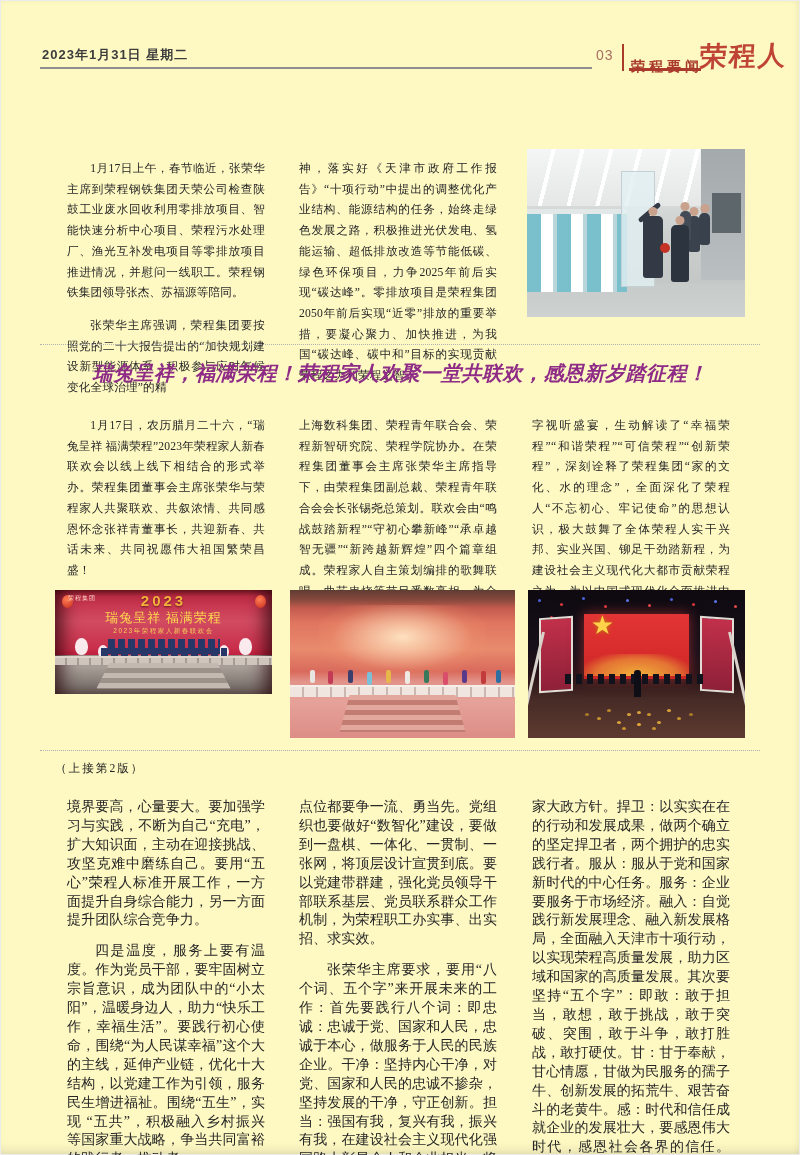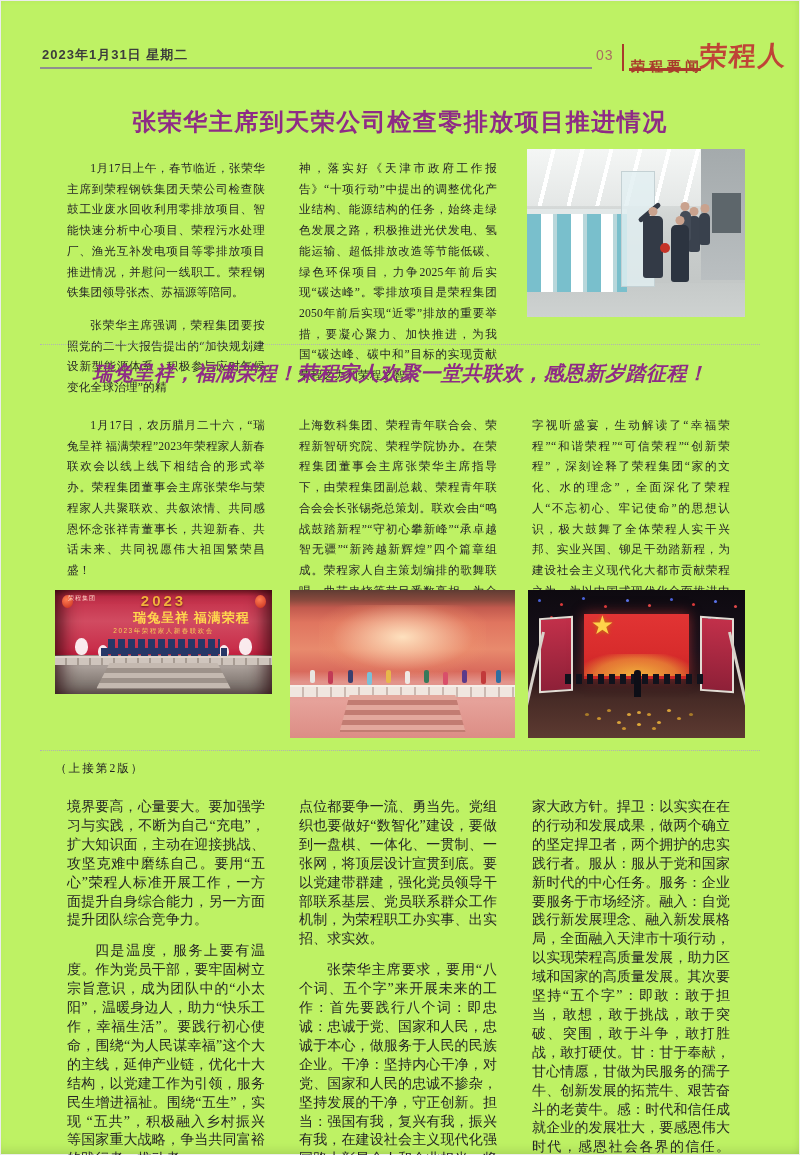--- a/index.html
+++ b/index.html
@@ -1,16 +1,16 @@
 <!DOCTYPE html>
 <html><head>
 <meta charset="utf-8">
 <style>
   html,body{margin:0;padding:0;background:#ffffff;}
-  .page{position:relative;width:800px;height:1155px;background:#bef264;overflow:hidden;
+  .page{position:relative;width:800px;height:1155px;background:#fef9c3;overflow:hidden;
         font-family:"Liberation Serif","DejaVu Serif",serif;color:#262626;
         box-shadow:inset 0 0 0 1px #ececec, inset 0 -10px 16px -12px rgba(0,0,0,.28),
                    inset -7px 0 12px -10px rgba(0,0,0,.16), inset 0 6px 10px -9px rgba(0,0,0,.12);}
   
   .hdr-date{position:absolute;left:42px;top:46px;font-family:"Liberation Sans","DejaVu Sans",sans-serif;
             font-size:13px;font-weight:700;color:#3c3c3c;letter-spacing:1px;}
   .hdr-rule{position:absolute;left:40px;top:67px;width:552px;height:2px;background:#8f8f8f;}
   .hdr-pagenum{position:absolute;left:596px;top:47px;font-family:"Liberation Sans","DejaVu Sans",sans-serif;
             font-size:14px;color:#a96e62;letter-spacing:1px;}
   .hdr-vline{position:absolute;left:622px;top:44px;width:2px;height:27px;background:#a93a2c;}
@@ -66,22 +66,22 @@
   .ph1-bg3{left:79%;top:38%;width:11px;height:32px;background:#39414d;}
   
   .phA{left:55px;top:590px;width:217px;height:104px;
        background:linear-gradient(180deg,#7d1b28 0%,#c22d47 6%,#d14b61 30%,#c92f4b 56%,#c21f3e 62%,#9a9089 63%,#a99f99 74%,#8d837d 86%,#6e6560 100%);
        box-shadow:inset 15px 0 18px -8px rgba(40,5,10,.78), inset -15px 0 18px -8px rgba(40,5,10,.78);}
   .phA-lantL{left:3%;top:5%;width:11px;height:13px;border-radius:50%;background:radial-gradient(circle at 40% 35%,#ff7d52,#c62b1c);}
   .phA-lantR{right:3%;top:5%;width:11px;height:13px;border-radius:50%;background:radial-gradient(circle at 40% 35%,#ff7d52,#c62b1c);}
   .phA-logo{left:6%;top:4%;color:#ffd9c9;font-size:6px;font-family:"Liberation Sans",sans-serif;letter-spacing:1px;}
   .phA-year{left:0;top:2%;width:100%;text-align:center;color:#f2b13c;font-weight:700;font-size:15px;
        font-family:"Liberation Sans",sans-serif;letter-spacing:3px;text-shadow:0 1px 2px #6d1622;}
-  .phA-title{left:0;top:18%;width:100%;text-align:center;color:#ffd84d;font-weight:700;font-size:13px;
-       font-family:"Liberation Sans",sans-serif;letter-spacing:1px;white-space:nowrap;padding-left:28px;}
+  .phA-title{left:0;top:18%;width:100%;text-align:center;color:#ffd84d;font-weight:400;font-size:13px;
+       font-family:"Liberation Sans",sans-serif;letter-spacing:1px;white-space:nowrap;}
   .phA-sub{left:0;top:36%;width:100%;text-align:center;color:#f7cf59;font-size:6.5px;
        font-family:"Liberation Sans",sans-serif;letter-spacing:1.5px;}
   .phA-rb{width:13px;height:17px;background:rgba(255,255,255,.9);border-radius:50% 50% 46% 46%;}
   .rb1{left:9%;top:46%;} .rb2{left:20%;top:53%;width:10px;height:13px;}
   .rb3{right:9%;top:46%;} .rb4{right:20%;top:53%;width:10px;height:13px;}
   .phA-row{left:50%;transform:translateX(-50%);width:112px;height:15px;
        background:repeating-linear-gradient(90deg,#273767 0 7px,rgba(0,0,0,0) 7px 10px);}
   .rowA{top:47%;} .rowB{top:56%;width:126px;}
   .phA-rail{left:0;top:63%;width:100%;height:7%;background:repeating-linear-gradient(90deg,#cfc5bd 0 10px,#a79c93 10px 12px);border-top:2px solid #ded4cb;}
   .phA-stairs{left:50%;top:70%;transform:translateX(-50%);width:62%;height:25%;
@@ -132,21 +132,20 @@
 <div class="page">
 
   <div class="hdr-date">2023年1月31日  星期二</div>
   <div class="hdr-rule"></div>
   <div class="hdr-pagenum">03</div>
   <div class="hdr-vline"></div>
   <div class="hdr-section">荣程要闻</div>
   <div class="hdr-section-rule"></div>
   <div class="masthead">荣程人</div>
 
-  <h1 class="headline1">张荣华主席到天荣公司检查零排放项目推进情况</h1>
   <div class="col top-col a1c1">
     <p class="ind">1月17日上午，春节临近，张荣华主席到荣程钢铁集团天荣公司检查陕鼓工业废水回收利用零排放项目、智能快速分析中心项目、荣程污水处理厂、渔光互补发电项目等零排放项目推进情况，并慰问一线职工。荣程钢铁集团领导张杰、苏福源等陪同。</p>
     <p class="ind">张荣华主席强调，荣程集团要按照党的二十大报告提出的“加快规划建设新型能源体系，积极参与应对气候变化全球治理”的精</p>
   </div>
   <div class="col top-col a1c2">
     <p>神，落实好《天津市政府工作报告》“十项行动”中提出的调整优化产业结构、能源结构的任务，始终走绿色发展之路，积极推进光伏发电、氢能运输、超低排放改造等节能低碳、绿色环保项目，力争2025年前后实现“碳达峰”。零排放项目是荣程集团2050年前后实现“近零”排放的重要举措，要凝心聚力、加快推进，为我国“碳达峰、碳中和”目标的实现贡献荣程之力和荣程之智。</p>
   </div>
 
   <div class="photo ph1">
     <div class="lay ph1-ceil"></div>

